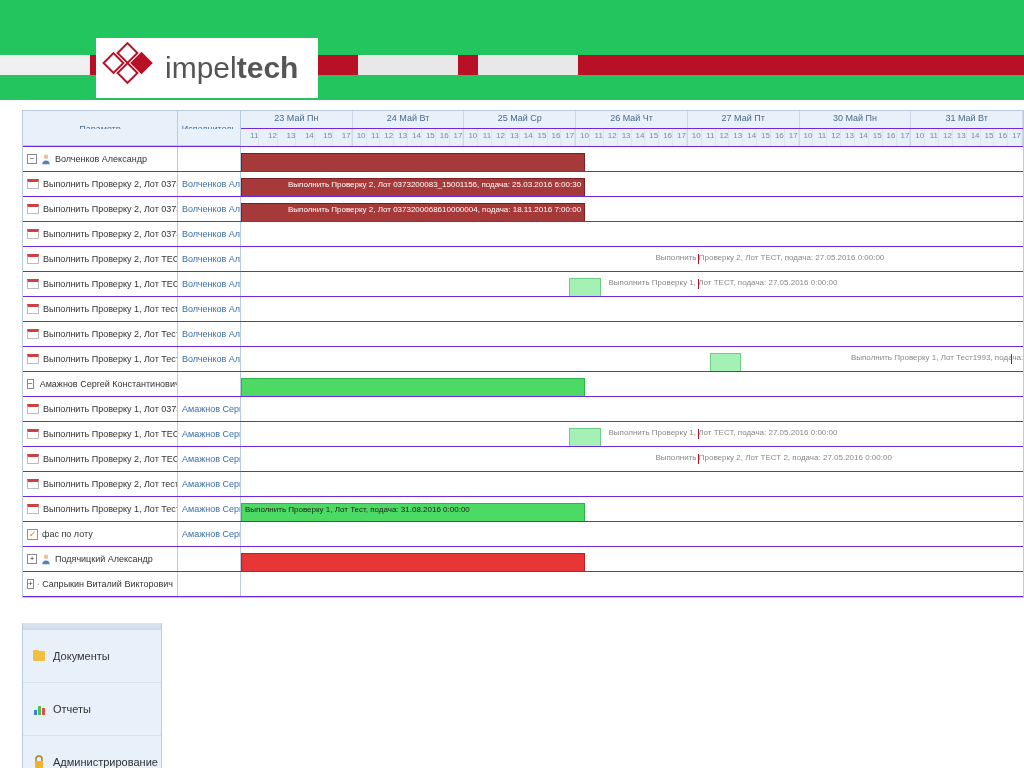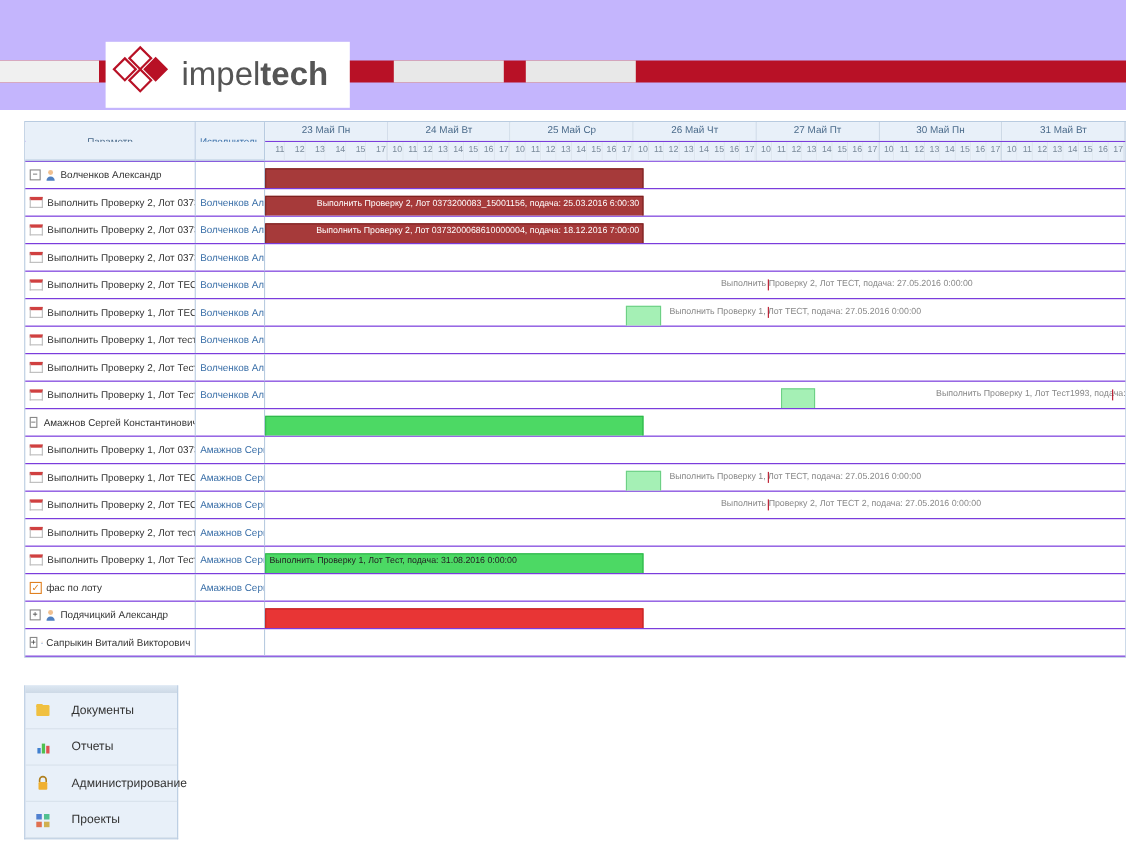--- a/index.html
+++ b/index.html
@@ -1,17 +1,17 @@
 <!DOCTYPE html>
 <html><head>
 <meta charset="utf-8">
 <style>
 *{box-sizing:border-box;margin:0;padding:0;font-family:Arial,sans-serif}
 body{background:#fff;font-size:10px}
-.header{height:100px;position:relative;background:#c4b5fd}
+.header{height:100px;position:relative;background:#22c55e}
 .top-red{position:absolute;top:55px;left:0;right:0;height:20px;background:#b81126}
 .top-red::before{content:'';position:absolute;left:0;width:90px;height:20px;background:#f0f0f0}
 .logo{position:absolute;left:96px;top:38px;background:#fff;padding:0 20px 0 0;z-index:2;display:flex;align-items:center}
 .logo-svg{width:65px;height:60px}
 .logo-txt{font-size:30px;font-weight:300;color:#555;margin-left:4px}
 .logo-txt b{font-weight:700;color:#555}
 .top-seg{position:absolute;top:55px;height:20px;width:100px;background:#e8e8e8}
 
 .gantt{position:absolute;top:110px;left:22px;right:0;border:1px solid #b8cbe0;font-size:9px;color:#333}
 .hdr-cell{background:#e8f0f9;border-right:1px solid #b8cbe0;border-bottom:1px solid #b8cbe0;text-align:center;padding:2px;font-size:9px;color:#4a6a8a}
@@ -30,21 +30,21 @@
 .lbl{position:absolute;font-size:8px;color:#888;top:6px;white-space:nowrap}
 .tick{position:absolute;width:1px;height:10px;background:#b81126;top:7px}
 .ico-mn{display:inline-block;width:10px;height:10px;border:1px solid #888;margin-right:3px;text-align:center;line-height:8px;font-size:8px}
 .ico-usr{display:inline-block;width:12px;height:12px;margin-right:3px}
 .ico-cal{display:inline-block;width:12px;height:10px;background:#fff;border:1px solid #bbb;border-top:3px solid #d04040;margin-right:4px;flex-shrink:0}
 .ico-chk{display:inline-block;width:11px;height:11px;border:1px solid #e08020;margin-right:4px;color:#e08020;text-align:center;line-height:9px;font-size:9px}
 .link{color:#3a6fa8}
 
 .sidebar{position:absolute;left:22px;top:623px;width:140px;background:#e8f0f9;border:1px solid #b8cbe0;border-top:none}
 .sb-top{height:7px;background:linear-gradient(#dde8f3,#cdd9e6)}
-.sb-item{padding:8px 8px;font-size:11px;color:#333;display:flex;align-items:center;gap:18px;border-bottom:1px solid #d8e2ec}
+.sb-item{padding:18px 8px;font-size:11px;color:#333;display:flex;align-items:center;gap:6px;border-bottom:1px solid #d8e2ec}
 .sb-ico{width:16px;height:16px;flex-shrink:0}
 </style>
 </head>
 <body>
 
 <div class="header">
 <div class="top-red"></div>
 <div class="top-seg" style="left:358px"></div>
 <div class="top-seg" style="left:478px"></div>
 <div class="logo">
@@ -177,21 +177,21 @@
           <div class="bar bar-red-dk" style="left: 0%; width: 44%; text-align: right; padding-right: 3px;">Выполнить Проверку 2, Лот 0373200083_15001156, подача: 25.03.2016 6:00:30</div>
         </div>
       </div>
       <div class="row">
         <div class="col-param">
           <span class="ico-cal"></span>
           <span>Выполнить Проверку 2, Лот 037320006</span>
         </div>
         <div class="col-exec link">Волченков Алекс</div>
         <div class="col-chart">
-          <div class="bar bar-red-dk" style="left: 0%; width: 44%; text-align: right; padding-right: 3px;">Выполнить Проверку 2, Лот 0373200068610000004, подача: 18.12.2016 7:00:00</div>
+          <div class="bar bar-red-dk" style="left: 0%; width: 44%; text-align: right; padding-right: 3px;">Выполнить Проверку 2, Лот 0373200068610000004, подача: 18.11.2016 7:00:00</div>
         </div>
       </div>
       <div class="row">
         <div class="col-param">
           <span class="ico-cal"></span>
           <span>Выполнить Проверку 2, Лот 037320006</span>
         </div>
         <div class="col-exec link">Волченков Алекс</div>
         <div class="col-chart"></div>
       </div>

